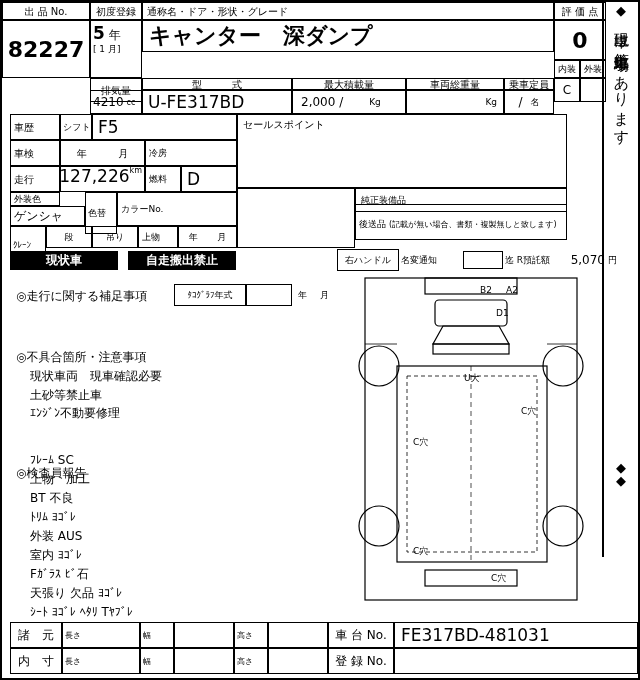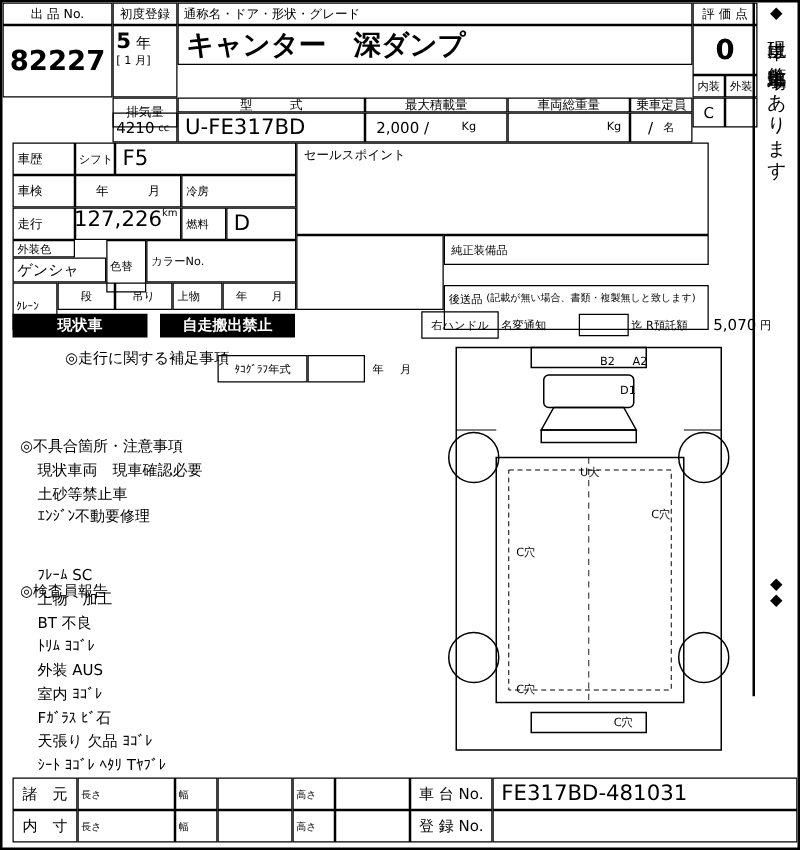--- a/index.html
+++ b/index.html
@@ -107,36 +107,36 @@
   <div class="abs bx ctr sm" style="left:90px;top:224px;width:46px;height:22px;">吊り</div>
   <div class="abs bx lft sm" style="left:136px;top:224px;width:40px;height:22px;padding-left:3px;">上物</div>
   <div class="abs bx sm" style="left:176px;top:224px;width:59px;height:22px;display:flex;align-items:center;justify-content:space-around;">
     <span>年</span>
     <span>月</span>
   </div>
 
   <div class="abs bx lft lbl" style="left:235px;top:112px;width:330px;height:74px;padding-left:5px;align-items:flex-start;padding-top:4px;">セールスポイント</div>
   <div class="abs bx" style="left:235px;top:186px;width:118px;height:60px;"></div>
   <div class="abs bx lft sm" style="left:353px;top:186px;width:212px;height:24px;padding-left:5px;">純正装備品</div>
-  <div class="abs bx lft sm" style="left:353px;top:226px;width:212px;height:36px;padding-left:3px;align-items:flex-start;padding-top:4px;">
+  <div class="abs bx lft sm" style="left:353px;top:202px;width:212px;height:36px;padding-left:3px;align-items:center;padding-top:4px;">
     <span>後送品</span>
     <span class="xs" style="margin-left:3px;">(記載が無い場合、書類・複製無しと致します)</span>
   </div>
 
   <div class="abs blk ctr md bold" style="left:8px;top:249px;width:108px;height:19px;">現状車</div>
   <div class="abs blk ctr md bold" style="left:126px;top:249px;width:108px;height:19px;">自走搬出禁止</div>
 
   <div class="abs bx ctr sm" style="left:335px;top:247px;width:62px;height:22px;">右ハンドル</div>
   <div class="abs lft sm" style="left:399px;top:247px;width:62px;height:22px;">名変通知</div>
   <div class="abs bx" style="left:461px;top:249px;width:40px;height:18px;"></div>
   <div class="abs lft sm" style="left:503px;top:247px;width:66px;height:22px;">迄 R預託額</div>
   <div class="abs md" style="left:555px;top:247px;width:48px;height:22px;display:flex;align-items:center;justify-content:flex-end;">5,070</div>
   <div class="abs sm vcent" style="left:606px;top:247px;width:20px;height:22px;">円</div>
 
-  <div class="abs md" style="left:14px;top:276px;margin-left:36px;">◎走行に関する補足事項</div>
+  <div class="abs md" style="left:14px;top:286px;">◎走行に関する補足事項</div>
   <div class="abs bx ctr sm" style="left:172px;top:282px;width:72px;height:22px;">ﾀｺｸﾞﾗﾌ年式</div>
   <div class="abs bx sm" style="left:244px;top:282px;width:46px;height:22px;"></div>
   <div class="abs sm vcent" style="left:296px;top:282px;height:22px;">年</div>
   <div class="abs sm vcent" style="left:318px;top:282px;height:22px;">月</div>
 
   <div class="abs md" style="left:14px;top:347px;">◎不具合箇所・注意事項</div>
   <div class="abs md" style="left:28px;top:365px;line-height:1.55;">
     <div>現状車両　現車確認必要</div>
     <div>土砂等禁止車</div>
     <div>ｴﾝｼﾞﾝ不動要修理</div>

